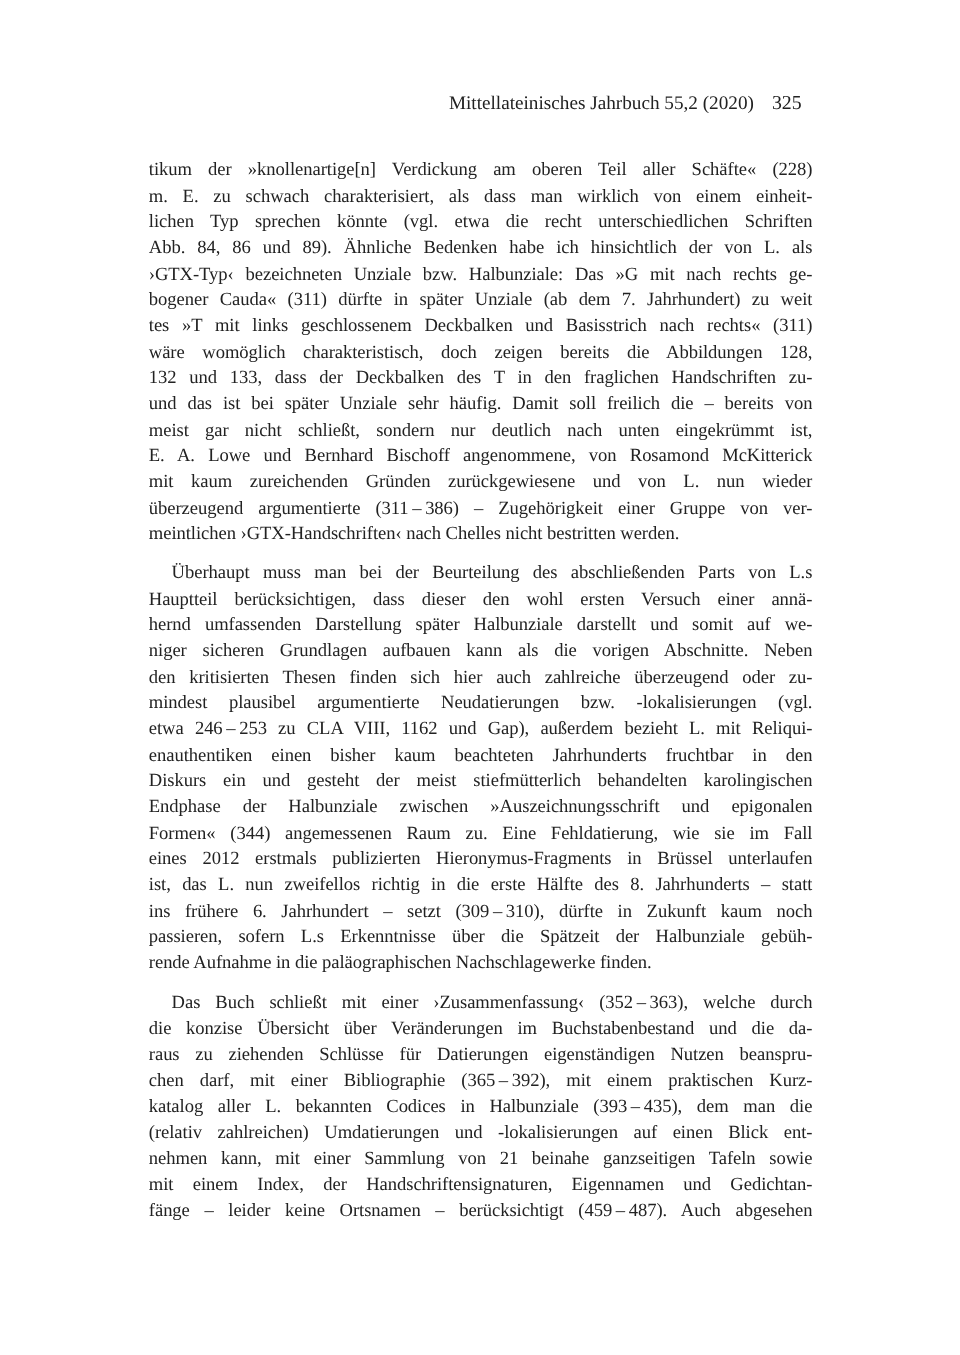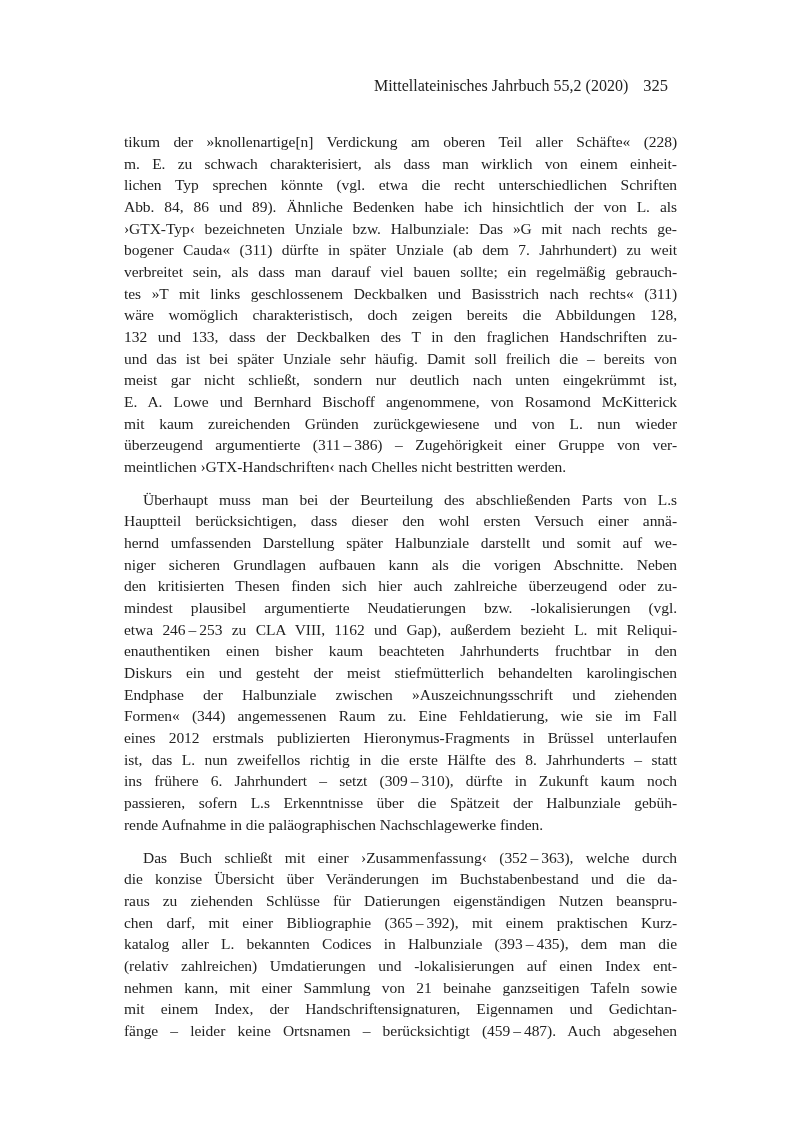--- a/index.html
+++ b/index.html
@@ -65,54 +65,53 @@
     <span>Mittellateinisches Jahrbuch 55,2 (2020)</span><span class="pagenum">325</span>
   </div>
   <div class="text-block">
       <div class="para">
         <div class="line">tikum der »knollenartige[n] Verdickung am oberen Teil aller Schäfte« (228)</div>
         <div class="line">m. E. zu schwach charakterisiert, als dass man wirklich von einem einheit-</div>
         <div class="line">lichen Typ sprechen könnte (vgl. etwa die recht unterschiedlichen Schriften</div>
         <div class="line">Abb. 84, 86 und 89). Ähnliche Bedenken habe ich hinsichtlich der von L. als</div>
         <div class="line">›GTX-Typ‹ bezeichneten Unziale bzw. Halbunziale: Das »G mit nach rechts ge-</div>
         <div class="line">bogener Cauda« (311) dürfte in später Unziale (ab dem 7. Jahrhundert) zu weit</div>
-        <div class="line">verbreitet sein, als dass man darauf viel bauen sollte; ein regelmäßig gebrauch-</div>
         <div class="line">tes »T mit links geschlossenem Deckbalken und Basisstrich nach rechts« (311)</div>
         <div class="line">wäre womöglich charakteristisch, doch zeigen bereits die Abbildungen 128,</div>
         <div class="line">132 und 133, dass der Deckbalken des T in den fraglichen Handschriften zu-</div>
         <div class="line">und das ist bei später Unziale sehr häufig. Damit soll freilich die – bereits von</div>
         <div class="line">meist gar nicht schließt, sondern nur deutlich nach unten eingekrümmt ist,</div>
         <div class="line">E. A. Lowe und Bernhard Bischoff angenommene, von Rosamond McKitterick</div>
         <div class="line">mit kaum zureichenden Gründen zurückgewiesene und von L. nun wieder</div>
         <div class="line">überzeugend argumentierte (311 – 386) – Zugehörigkeit einer Gruppe von ver-</div>
         <div class="line flush">meintlichen ›GTX-Handschriften‹ nach Chelles nicht bestritten werden.</div>
       </div>
       <div class="para">
         <div class="line indent">Überhaupt muss man bei der Beurteilung des abschließenden Parts von L.s</div>
         <div class="line">Hauptteil berücksichtigen, dass dieser den wohl ersten Versuch einer annä-</div>
         <div class="line">hernd umfassenden Darstellung später Halbunziale darstellt und somit auf we-</div>
         <div class="line">niger sicheren Grundlagen aufbauen kann als die vorigen Abschnitte. Neben</div>
         <div class="line">den kritisierten Thesen finden sich hier auch zahlreiche überzeugend oder zu-</div>
         <div class="line">mindest plausibel argumentierte Neudatierungen bzw. -lokalisierungen (vgl.</div>
         <div class="line">etwa 246 – 253 zu CLA VIII, 1162 und Gap), außerdem bezieht L. mit Reliqui-</div>
         <div class="line">enauthentiken einen bisher kaum beachteten Jahrhunderts fruchtbar in den</div>
         <div class="line">Diskurs ein und gesteht der meist stiefmütterlich behandelten karolingischen</div>
-        <div class="line">Endphase der Halbunziale zwischen »Auszeichnungsschrift und ziehenden</div>
+        <div class="line">Endphase der Halbunziale zwischen »Auszeichnungsschrift und epigonalen</div>
         <div class="line">Formen« (344) angemessenen Raum zu. Eine Fehldatierung, wie sie im Fall</div>
         <div class="line">eines 2012 erstmals publizierten Hieronymus-Fragments in Brüssel unterlaufen</div>
         <div class="line">ist, das L. nun zweifellos richtig in die erste Hälfte des 8. Jahrhunderts – statt</div>
         <div class="line">ins frühere 6. Jahrhundert – setzt (309 – 310), dürfte in Zukunft kaum noch</div>
         <div class="line">passieren, sofern L.s Erkenntnisse über die Spätzeit der Halbunziale gebüh-</div>
         <div class="line flush">rende Aufnahme in die paläographischen Nachschlagewerke finden.</div>
       </div>
       <div class="para">
         <div class="line indent">Das Buch schließt mit einer ›Zusammenfassung‹ (352 – 363), welche durch</div>
         <div class="line">die konzise Übersicht über Veränderungen im Buchstabenbestand und die da-</div>
         <div class="line">raus zu ziehenden Schlüsse für Datierungen eigenständigen Nutzen beanspru-</div>
         <div class="line">chen darf, mit einer Bibliographie (365 – 392), mit einem praktischen Kurz-</div>
         <div class="line">katalog aller L. bekannten Codices in Halbunziale (393 – 435), dem man die</div>
-        <div class="line">(relativ zahlreichen) Umdatierungen und -lokalisierungen auf einen Index ent-</div>
+        <div class="line">(relativ zahlreichen) Umdatierungen und -lokalisierungen auf einen Blick ent-</div>
         <div class="line">nehmen kann, mit einer Sammlung von 21 beinahe ganzseitigen Tafeln sowie</div>
         <div class="line">mit einem Index, der Handschriftensignaturen, Eigennamen und Gedichtan-</div>
         <div class="line">fänge – leider keine Ortsnamen – berücksichtigt (459 – 487). Auch abgesehen</div>
       </div>
     </div>
 </div>
 
 </body></html>

